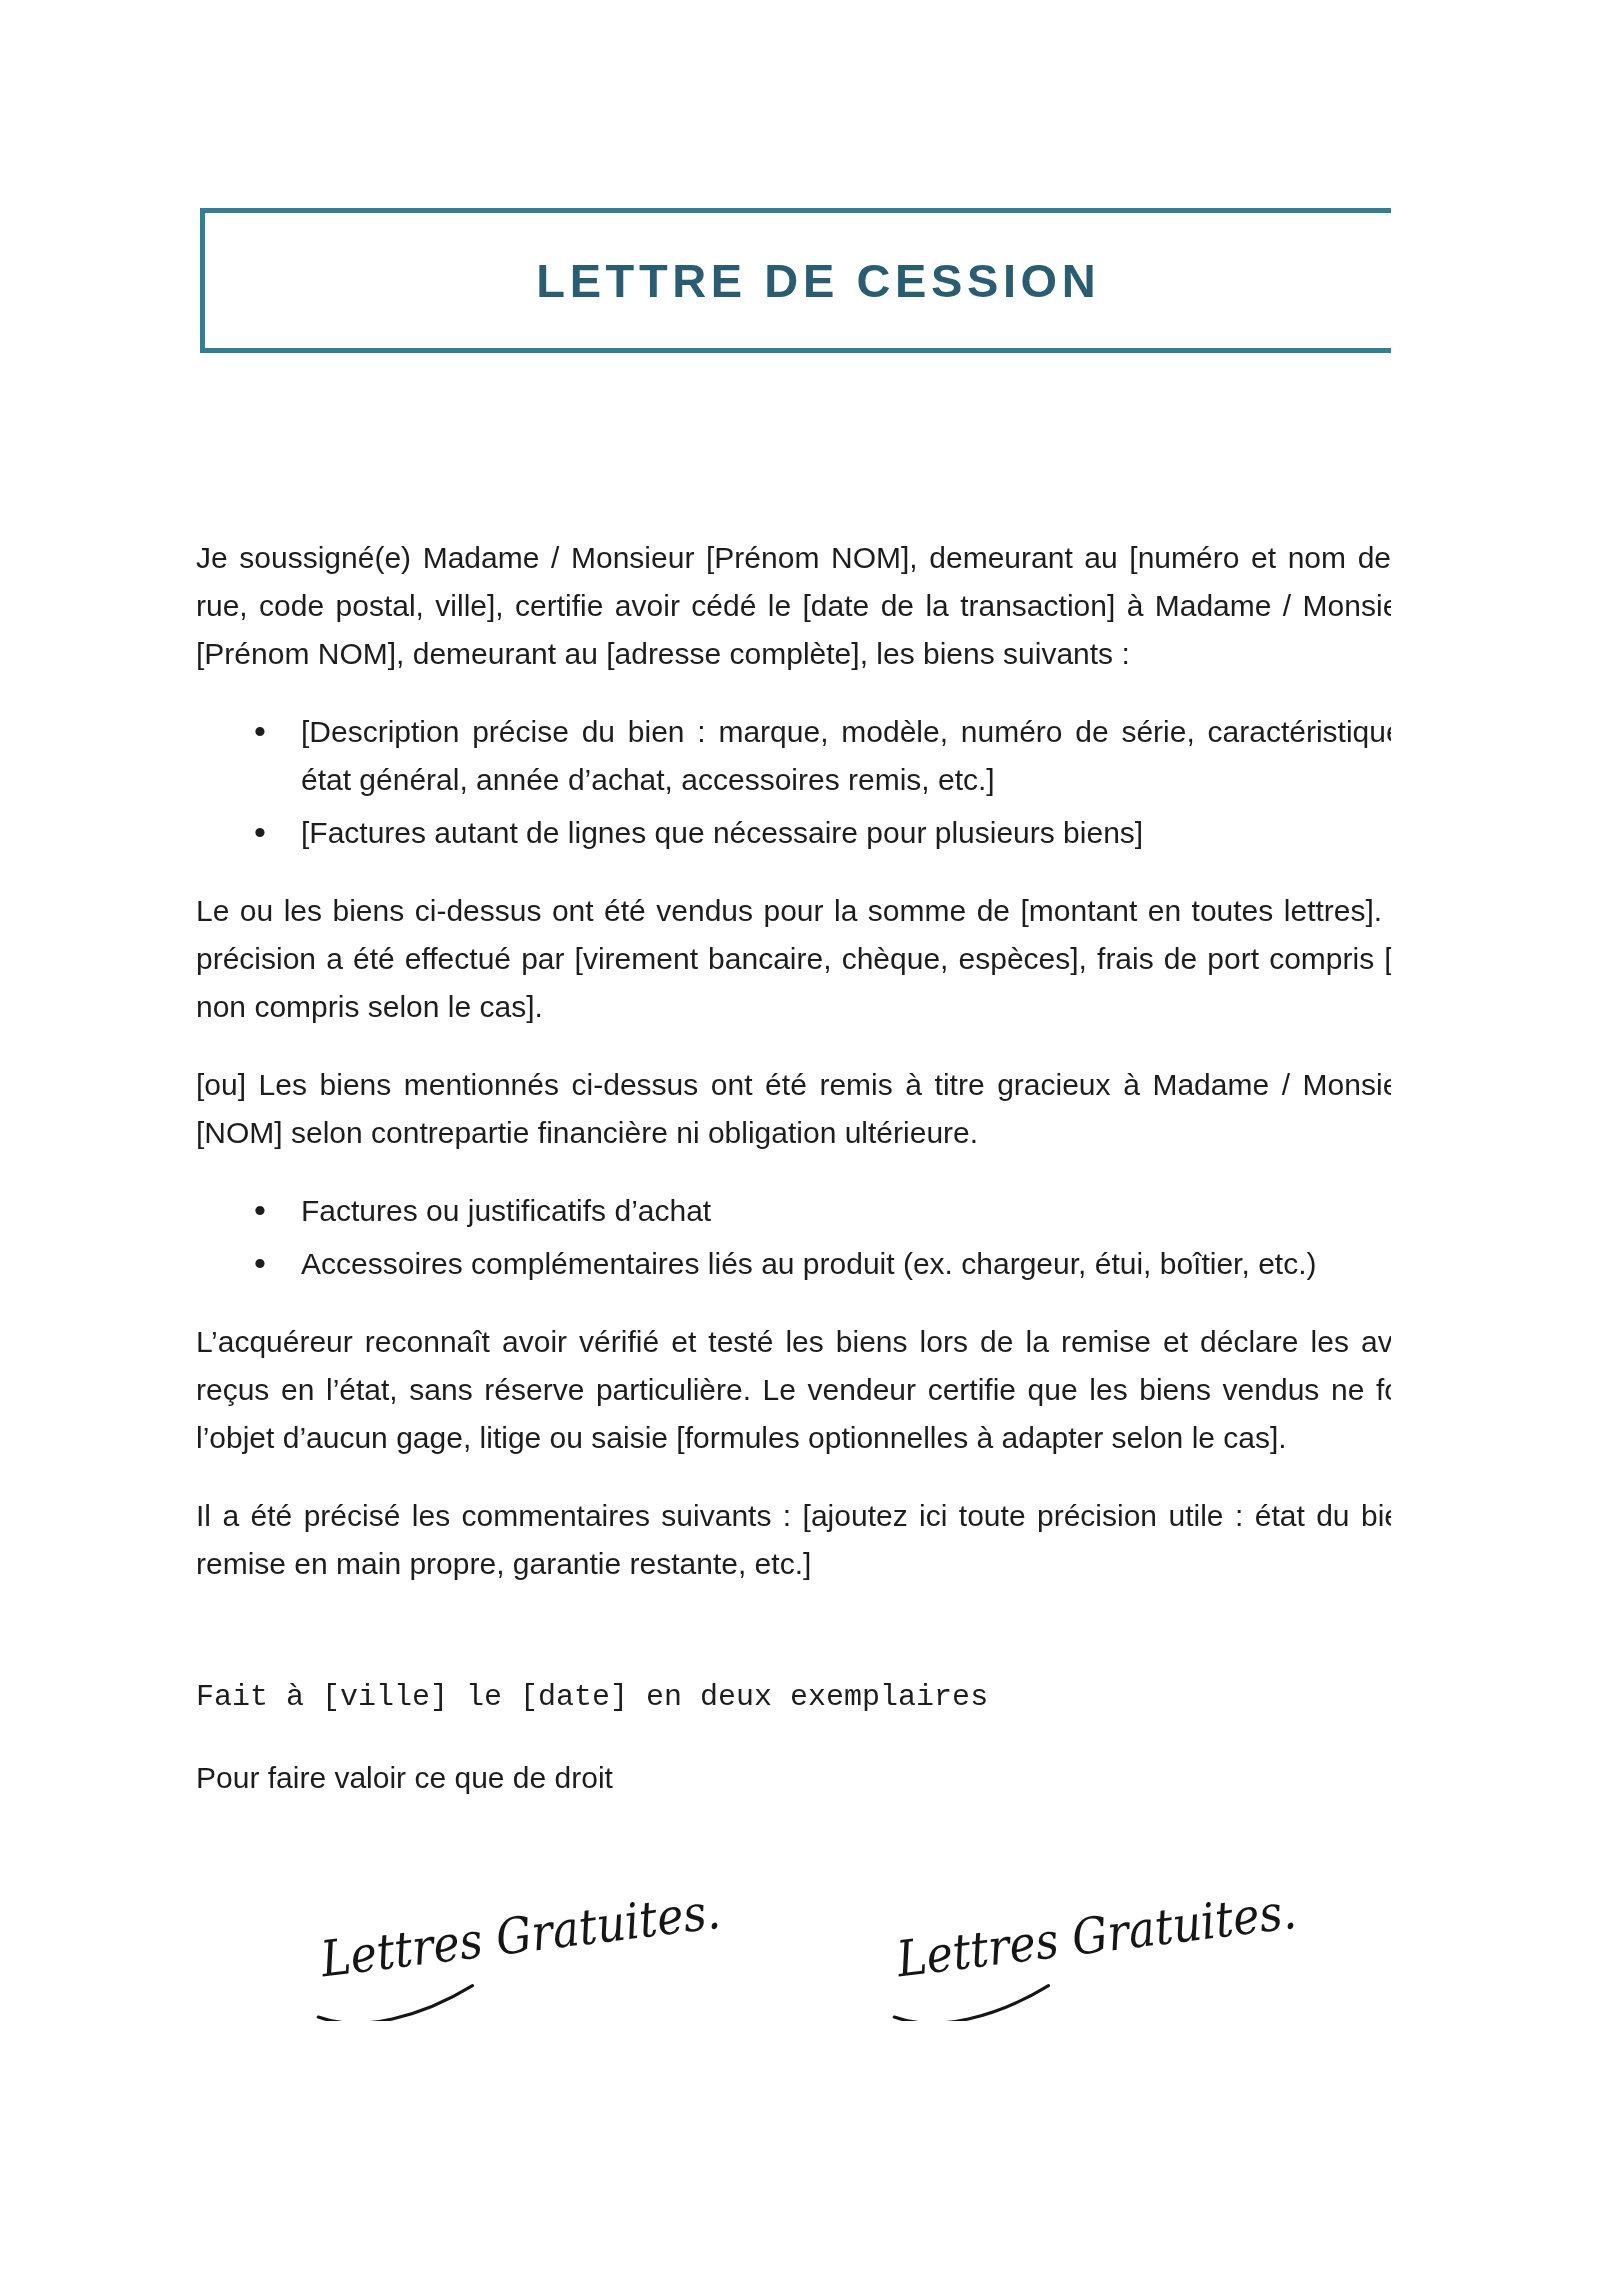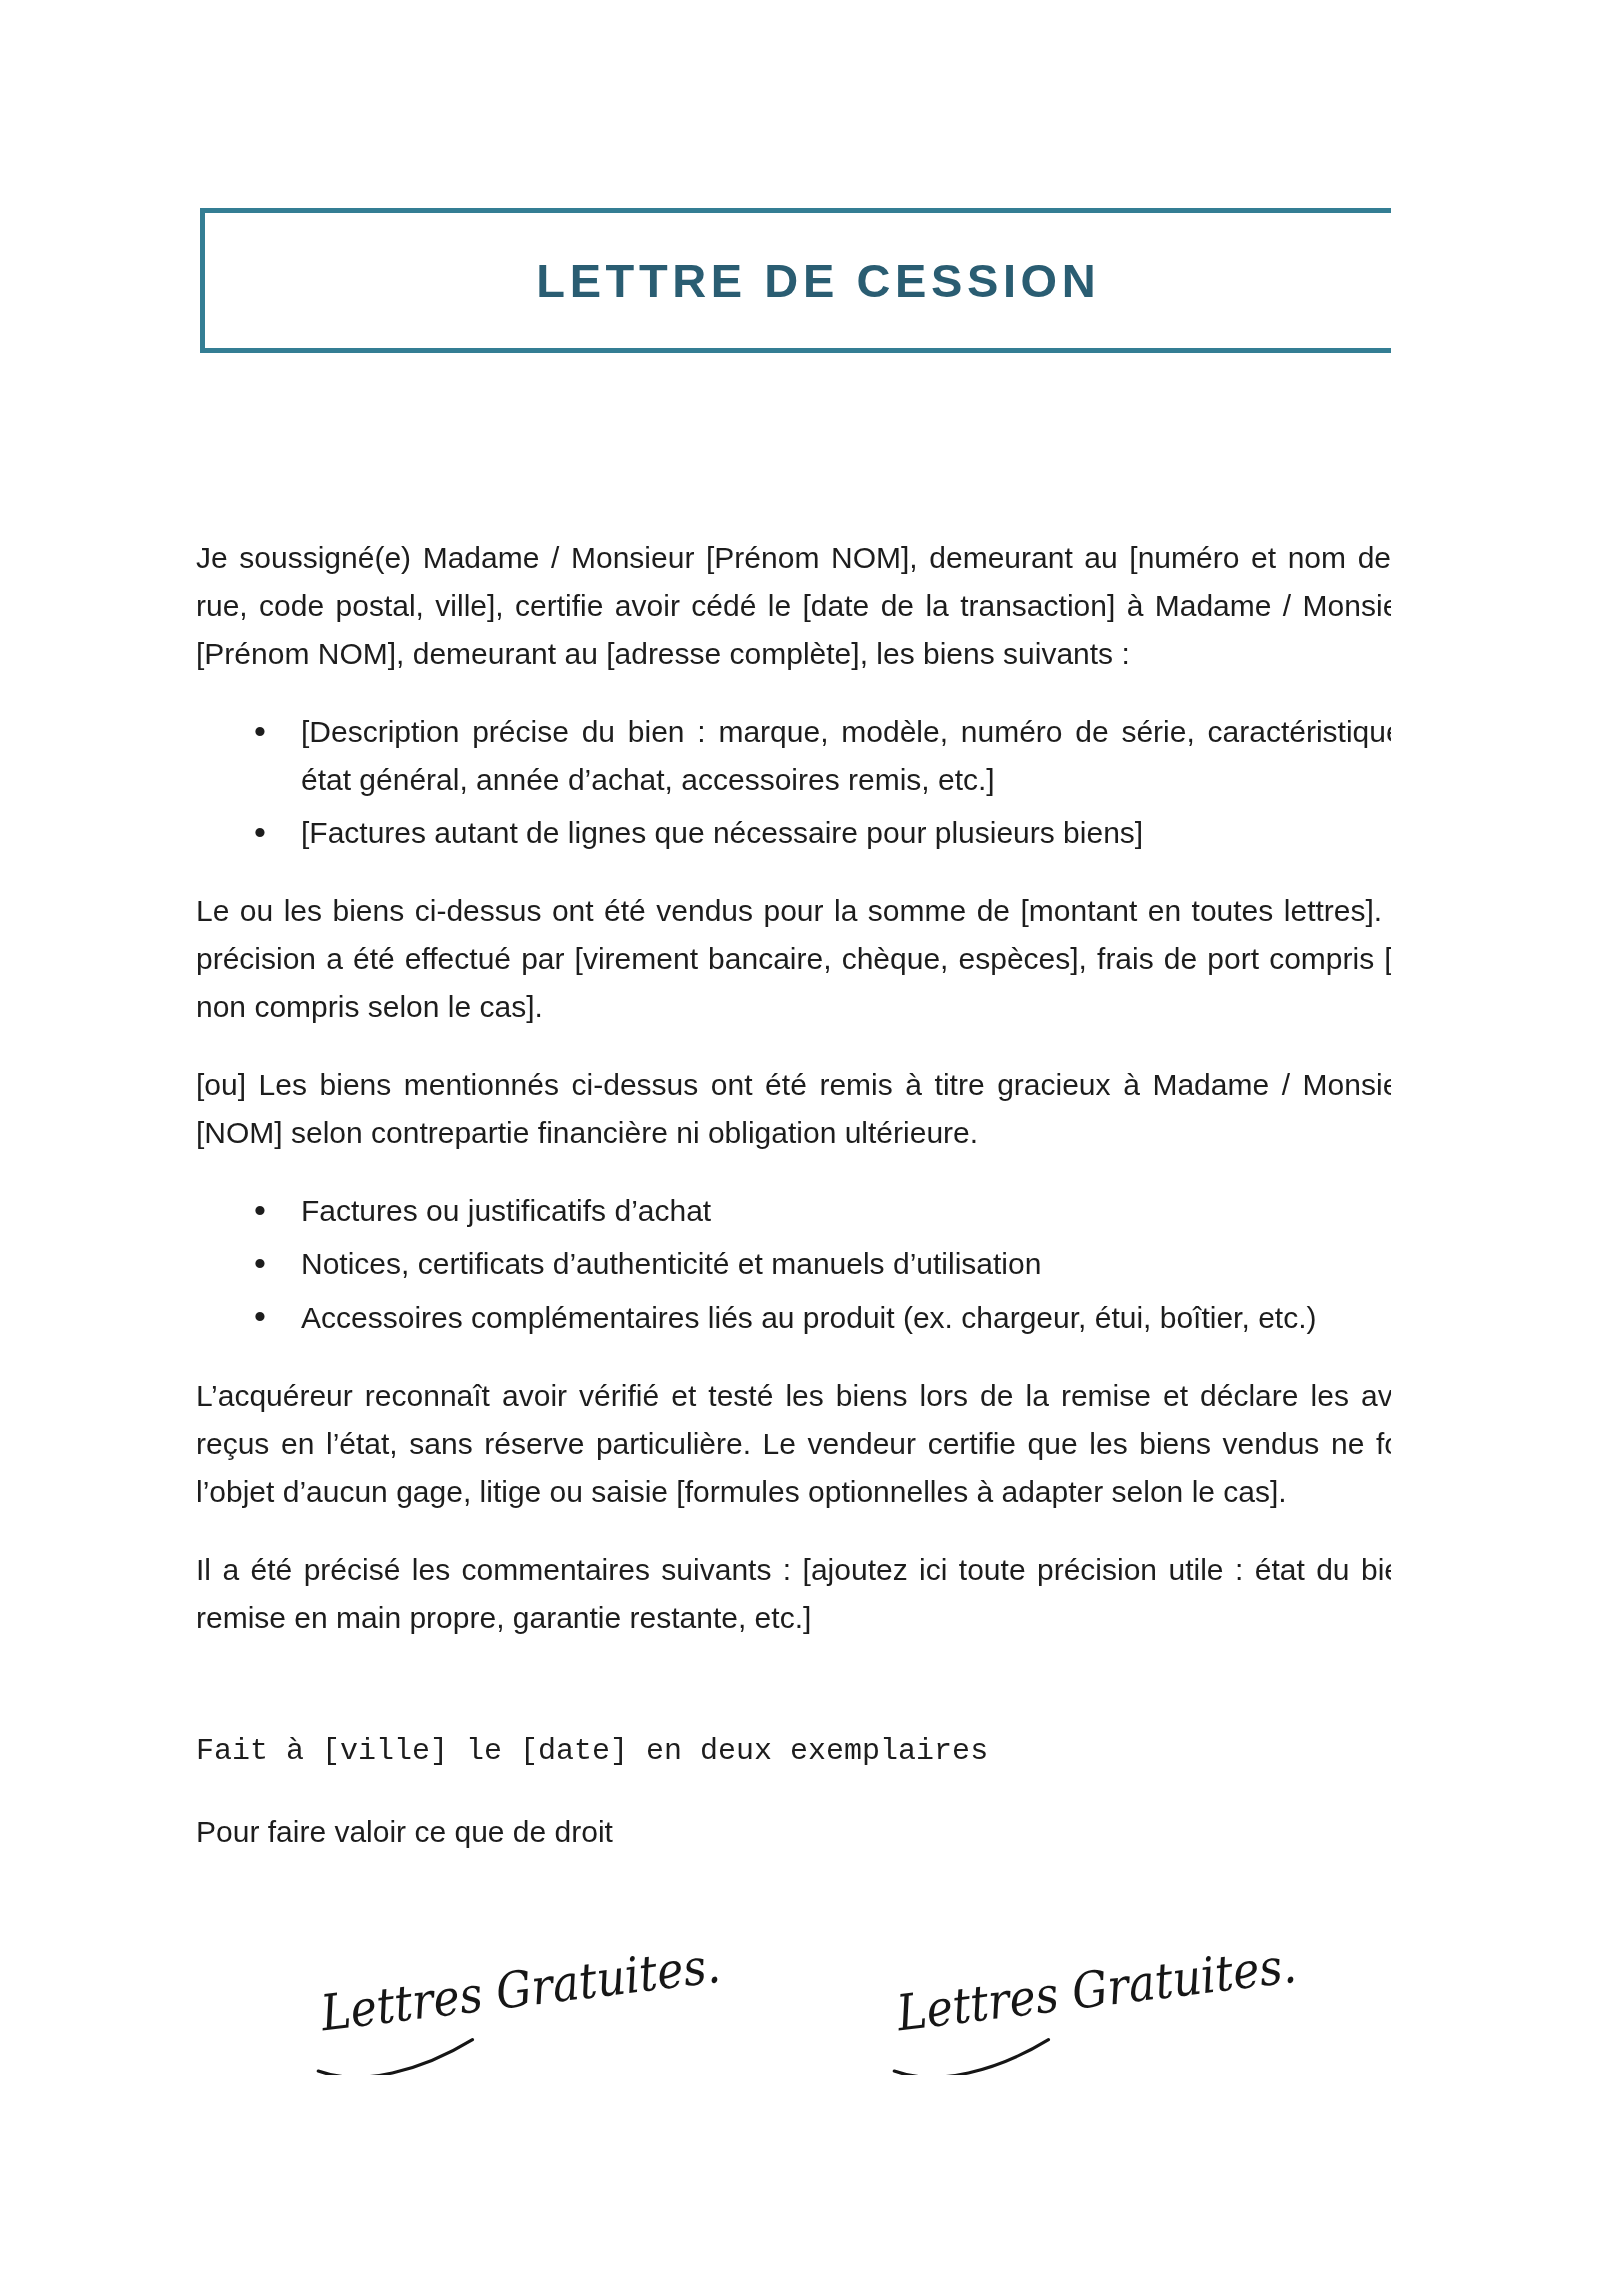--- a/index.html
+++ b/index.html
@@ -118,21 +118,20 @@
       <li>[Description précise du bien&nbsp;: marque, modèle, numéro de série, caractéristiques, état général, année d’achat, accessoires remis, etc.]</li>
       <li>[Factures autant de lignes que nécessaire pour plusieurs biens]</li>
     </ul>
 
     <p>Le ou les biens ci-dessus ont été vendus pour la somme de [montant en toutes lettres]. Le précision a été effectué par [virement bancaire, chèque, espèces], frais de port compris [ou non compris selon le cas].</p>
 
     <p>[ou] Les biens mentionnés ci-dessus ont été remis à titre gracieux à Madame / Monsieur [NOM] selon contrepartie financière ni obligation ultérieure.</p>
 
     <ul>
       <li>Factures ou justificatifs d’achat</li>
-      <li>Notices, certificats d’authenticité et manuels d’utilisation</li>
       <li>Accessoires complémentaires liés au produit (ex. chargeur, étui, boîtier, etc.)</li>
     </ul>
 
     <p>L’acquéreur reconnaît avoir vérifié et testé les biens lors de la remise et déclare les avoir reçus en l’état, sans réserve particulière. Le vendeur certifie que les biens vendus ne font l’objet d’aucun gage, litige ou saisie [formules optionnelles à adapter selon le cas].</p>
 
     <p>Il a été précisé les commentaires suivants&nbsp;: [ajoutez ici toute précision utile&nbsp;: état du bien, remise en main propre, garantie restante, etc.]</p>
 
     <p class="closing-first">Fait à [ville] le [date] en deux exemplaires</p>
 
     <p class="closing-second">Pour faire valoir ce que de droit</p>

